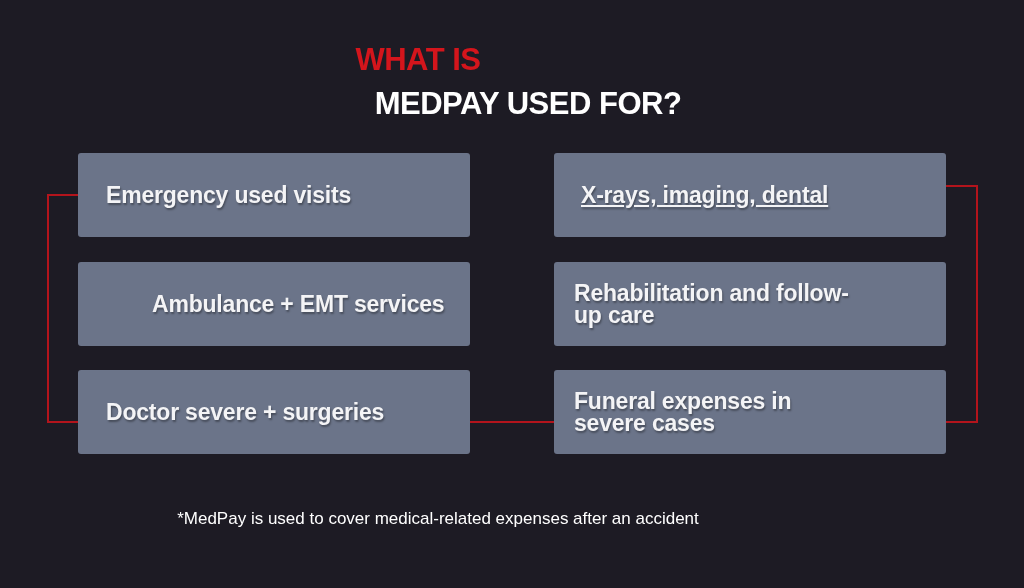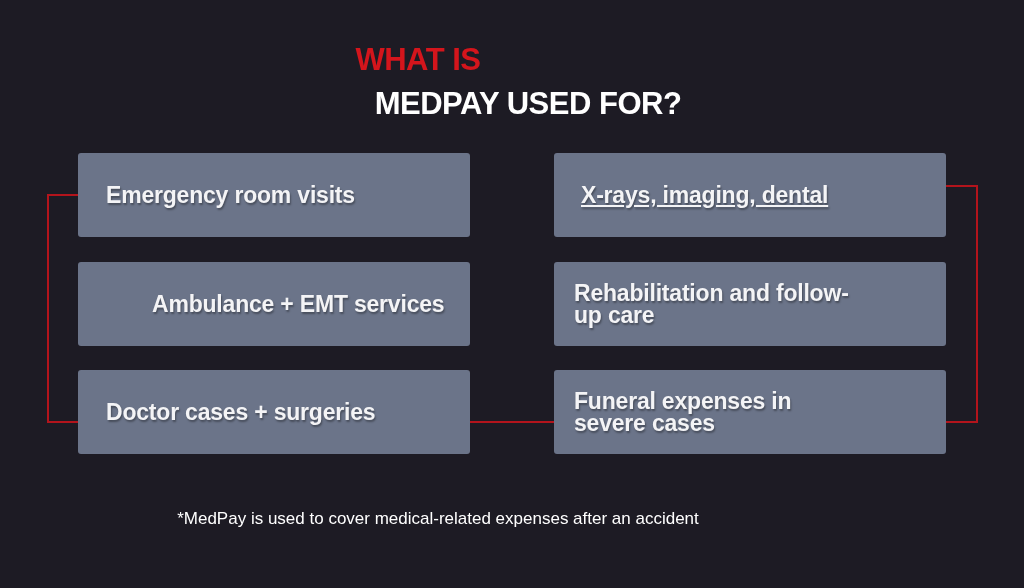--- a/index.html
+++ b/index.html
@@ -82,27 +82,27 @@
 
 <div class="line" style="left:47px; top:194px; width:31px; height:2px;"></div>
 <div class="line" style="left:47px; top:194px; width:2px; height:229px;"></div>
 <div class="line" style="left:47px; top:421px; width:31px; height:2px;"></div>
 <div class="line" style="left:470px; top:421px; width:84px; height:2px;"></div>
 <div class="line" style="left:946px; top:185px; width:32px; height:2px;"></div>
 <div class="line" style="left:976px; top:185px; width:2px; height:238px;"></div>
 <div class="line" style="left:946px; top:421px; width:32px; height:2px;"></div>
 
 <div class="box left" style="left:78px; top:153px;">
-  <span class="label">Emergency room visits</span>
+  <span class="label">Emergency used visits</span>
 </div>
 <div class="box left" style="left:78px; top:262px;padding-left:46px;">
   <span class="label">Ambulance + EMT services</span>
 </div>
 <div class="box left" style="left:78px; top:370px;">
-  <span class="label">Doctor cases + surgeries</span>
+  <span class="label">Doctor severe + surgeries</span>
 </div>
 
 <div class="box right narrow" style="left:554px; top:153px;">
   <span class="label">X-rays, imaging, dental</span>
 </div>
 <div class="box right" style="left:554px; top:262px;">
   <span class="label" style="max-width:300px;">Rehabilitation and follow-up care</span>
 </div>
 <div class="box right" style="left:554px; top:370px;">
   <span class="label" style="max-width:250px;">Funeral expenses in severe cases</span>

